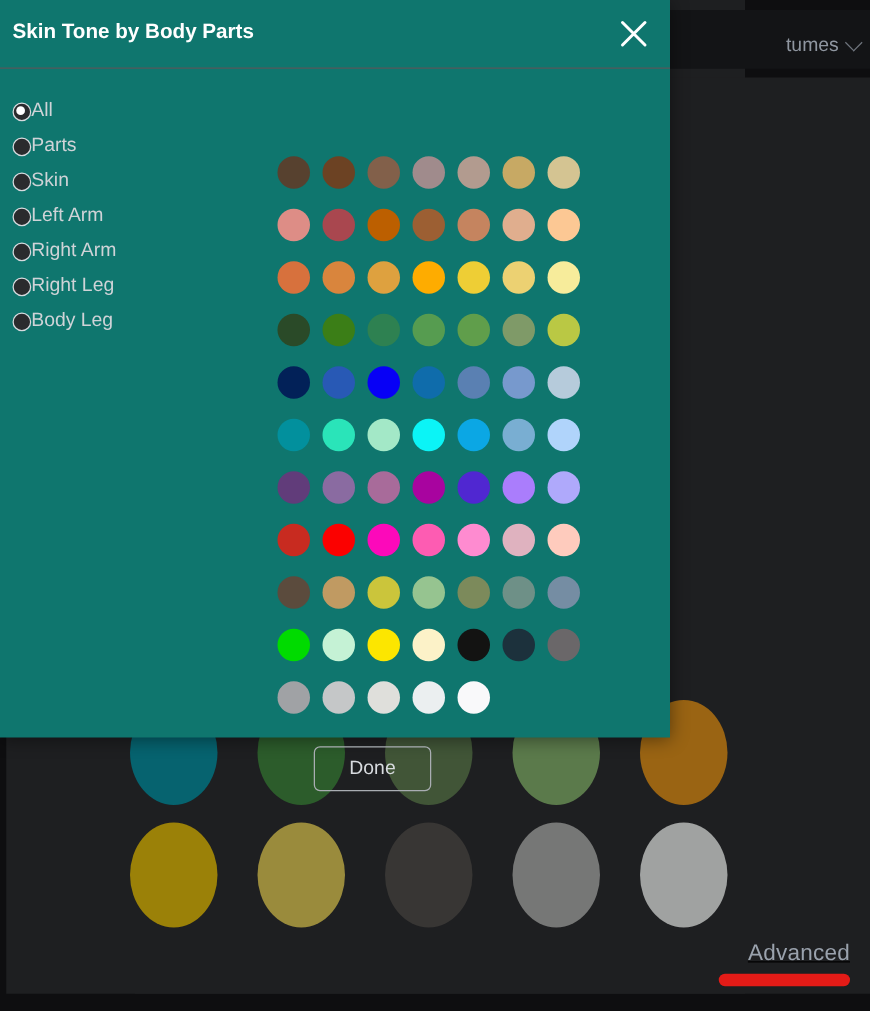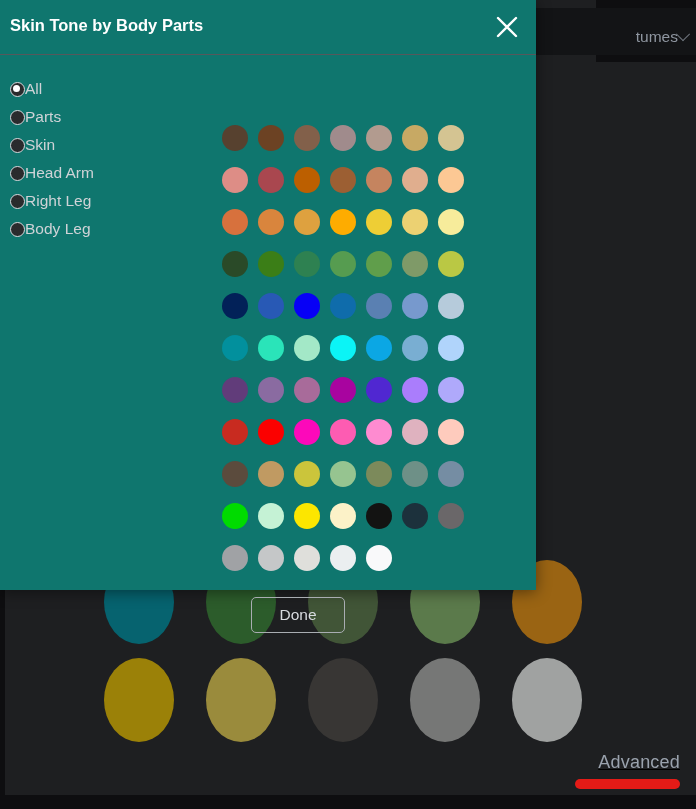--- a/index.html
+++ b/index.html
@@ -37,20 +37,21 @@
     right: 0;
     height: 47px;
     background: #131416;
   }
   #bg-dropdown {
     position: absolute;
     right: 8px;
     top: 20px;
     display: flex;
     align-items: center;
+    gap: 7px;
     color: #8f96a0;
     font-size: 15.5px;
   }
   #bg-dropdown .chev {
     display: inline-block;
     width: 9px;
     height: 9px;
     border-right: 1.6px solid #6f757d;
     border-bottom: 1.6px solid #6f757d;
     transform: rotate(45deg) translate(-2px,-2px);
@@ -272,21 +273,25 @@
         <div class="radio-row">
           <span class="radio-mark"></span>
           <span class="radio-label">Parts</span>
         </div>
         <div class="radio-row">
           <span class="radio-mark"></span>
           <span class="radio-label">Skin</span>
         </div>
         <div class="radio-row">
           <span class="radio-mark"></span>
-          <span class="radio-label">Head Arm</span>
+          <span class="radio-label">Left Arm</span>
+        </div>
+        <div class="radio-row">
+          <span class="radio-mark"></span>
+          <span class="radio-label">Right Arm</span>
         </div>
         <div class="radio-row">
           <span class="radio-mark"></span>
           <span class="radio-label">Right Leg</span>
         </div>
         <div class="radio-row">
           <span class="radio-mark"></span>
           <span class="radio-label">Body Leg</span>
         </div>
       </div>

